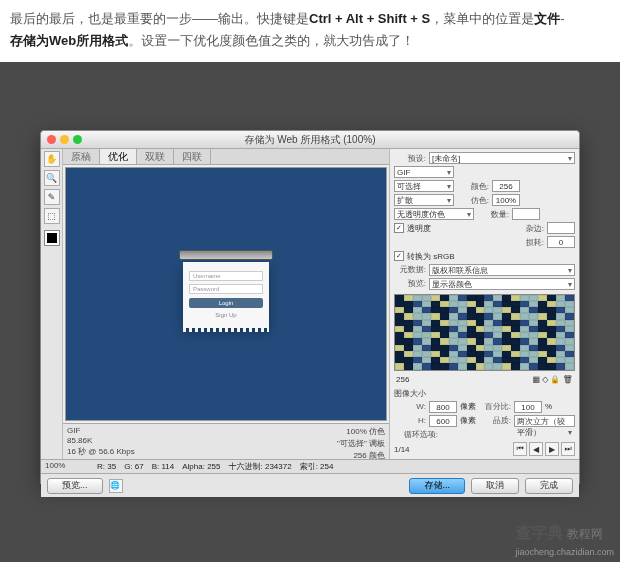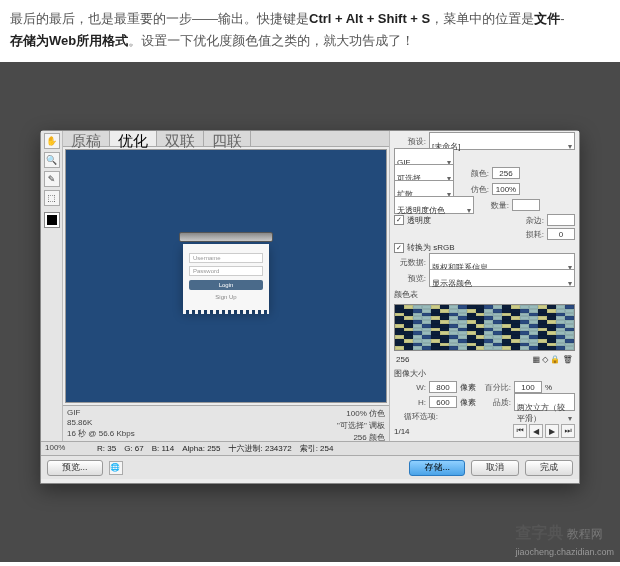--- a/index.html
+++ b/index.html
@@ -11,38 +11,38 @@
 .titlebar{height:18px;background:linear-gradient(#f7f7f7,#d8d8d8);border-bottom:1px solid #aaa;border-radius:4px 4px 0 0;display:flex;align-items:center;position:relative}
 .traffic{display:flex;gap:4px;padding-left:6px}
 .dot{width:9px;height:9px;border-radius:50%}
 .dot.r{background:#ff5f57}.dot.y{background:#febc2e}.dot.g{background:#28c840}
 .titlebar .title{position:absolute;left:0;right:0;text-align:center;font-size:10px;color:#444}
 .dlg-body{display:flex;height:calc(100% - 42px)}
 .toolcol{width:22px;background:#e5e5e5;border-right:1px solid #bbb;display:flex;flex-direction:column;align-items:center;padding-top:2px;gap:3px}
 .toolbtn{width:16px;height:16px;border:1px solid #aaa;background:#f5f5f5;font-size:9px;display:flex;align-items:center;justify-content:center}
 .toolbtn.sw{background:#000;border:2px solid #fff;outline:1px solid #888;width:14px;height:14px;margin-top:4px}
 .leftpane{flex:1;display:flex;flex-direction:column}
-.tabs{height:16px;background:#d9d9d9;border-bottom:1px solid #aaa;display:flex;font-size:15px}
+.tabs{height:16px;background:#d9d9d9;border-bottom:1px solid #aaa;display:flex;font-size:10px}
 .tab{padding:1px 8px;border-right:1px solid #aaa;color:#666}
 .tab.active{background:#ededed;color:#000}
 .canvas{flex:1;background:#224a7a;position:relative;margin:2px;border:1px solid #999}
 .ticket{position:absolute;left:50%;top:48%;transform:translate(-50%,-50%);width:86px}
 .slot{height:10px;background:linear-gradient(#888,#ccc);border-radius:2px;border:1px solid #555;margin:0 -4px 2px}
 .paper{background:#f7f7f7;padding:6px 6px 10px;box-shadow:0 4px 10px rgba(0,0,0,.3);position:relative}
 .paper::after{content:"";position:absolute;left:0;right:0;bottom:-4px;height:4px;background:repeating-linear-gradient(90deg,#f7f7f7 0 3px,transparent 3px 6px)}
 .field{height:10px;background:#fff;border:1px solid #ccc;margin:3px 0;font-size:6px;color:#999;padding:1px 3px}
 .loginbtn{height:10px;background:#4a6a8a;color:#fff;font-size:6px;text-align:center;line-height:10px;border-radius:2px;margin:4px 0}
 .signup{font-size:6px;text-align:center;color:#888;margin-top:3px}
 .info{height:36px;background:#e5e5e5;border-top:1px solid #aaa;display:flex;justify-content:space-between;padding:2px 4px;font-size:8px;color:#444}
 .info .col{display:flex;flex-direction:column;gap:1px}
 .info .r{text-align:right}
 .rightpane{width:190px;background:#ededed;border-left:1px solid #bbb;padding:3px 4px;font-size:8px;color:#333;display:flex;flex-direction:column;gap:2px}
 .row{display:flex;align-items:center;gap:3px;height:14px}
 .row label{width:32px;text-align:right;color:#555}
-.row .sel,.row .inp{flex:1;height:12px;background:#fff;border:1px solid #999;padding:8px 2px;line-height:11px;font-size:8px;position:relative}
+.row .sel,.row .inp{flex:1;height:12px;background:#fff;border:1px solid #999;padding:0 2px;line-height:11px;font-size:8px;position:relative}
 .row .sel::after{content:"▾";position:absolute;right:2px;color:#666}
 .row .num{width:28px;height:12px;background:#fff;border:1px solid #999;text-align:center;line-height:11px}
 .row .chk{width:10px;height:10px;border:1px solid #888;background:#fff;display:inline-flex;align-items:center;justify-content:center;font-size:7px}
 .section-label{font-size:8px;color:#444;margin-top:2px}
 .swatch-grid{width:100%;height:92px;border:1px solid #888;margin:2px 0;background:#fff;display:grid;grid-template-columns:repeat(20,1fr);grid-template-rows:repeat(12,1fr)}
 .cell{border:.5px solid rgba(0,0,0,.08)}
 .swatch-footer{display:flex;justify-content:space-between;font-size:8px;padding:0 2px}
 .statusbar{height:14px;background:#e0e0e0;border-top:1px solid #aaa;font-size:8px;display:flex;align-items:center;padding:0 4px;gap:8px;color:#444}
 .statusbar .val{color:#222}
 .btnrow{height:24px;background:#e5e5e5;border-top:1px solid #aaa;display:flex;align-items:center;padding:0 6px;gap:6px}
@@ -57,20 +57,28 @@
 </style>
 </head>
 <body>
 
 <div class="article-text">
   <span>最后的最后，也是最重要的一步——输出。快捷键是</span><b>Ctrl + Alt + Shift + S</b><span>，菜单中的位置是</span><b>文件</b><span>-</span><br><b>存储为Web所用格式</b><span>。设置一下优化度颜色值之类的，就大功告成了！</span>
 </div>
 
 <div class="outer-gray">
   <div class="dialog">
+    <div class="titlebar">
+      <div class="traffic">
+        <div class="dot r"></div>
+        <div class="dot y"></div>
+        <div class="dot g"></div>
+      </div>
+      <div class="title">存储为 Web 所用格式 (100%)</div>
+    </div>
 
     <div class="dlg-body">
       <div class="toolcol">
         <div class="toolbtn">✋</div>
         <div class="toolbtn">🔍</div>
         <div class="toolbtn">✎</div>
         <div class="toolbtn">⬚</div>
         <div class="toolbtn sw"></div>
       </div>
 
@@ -144,21 +152,20 @@
             <span>转换为 sRGB</span>
           </div>
         <div class="row">
             <label>元数据:</label>
             <div class="sel">版权和联系信息</div>
           </div>
         <div class="row">
             <label>预览:</label>
             <div class="sel">显示器颜色</div>
           </div>
-        <div class="section-label">颜色表</div>
         <div class="swatch-grid" id="swatch">
             <div class="cell" style="background: rgb(11, 30, 58);"></div>
             <div class="cell" style="background: rgb(204, 204, 136);"></div>
             <div class="cell" style="background: rgb(153, 187, 187);"></div>
             <div class="cell" style="background: rgb(153, 187, 187);"></div>
             <div class="cell" style="background: rgb(204, 204, 136);"></div>
             <div class="cell" style="background: rgb(11, 30, 58);"></div>
             <div class="cell" style="background: rgb(153, 187, 187);"></div>
             <div class="cell" style="background: rgb(42, 74, 128);"></div>
             <div class="cell" style="background: rgb(11, 30, 58);"></div>

